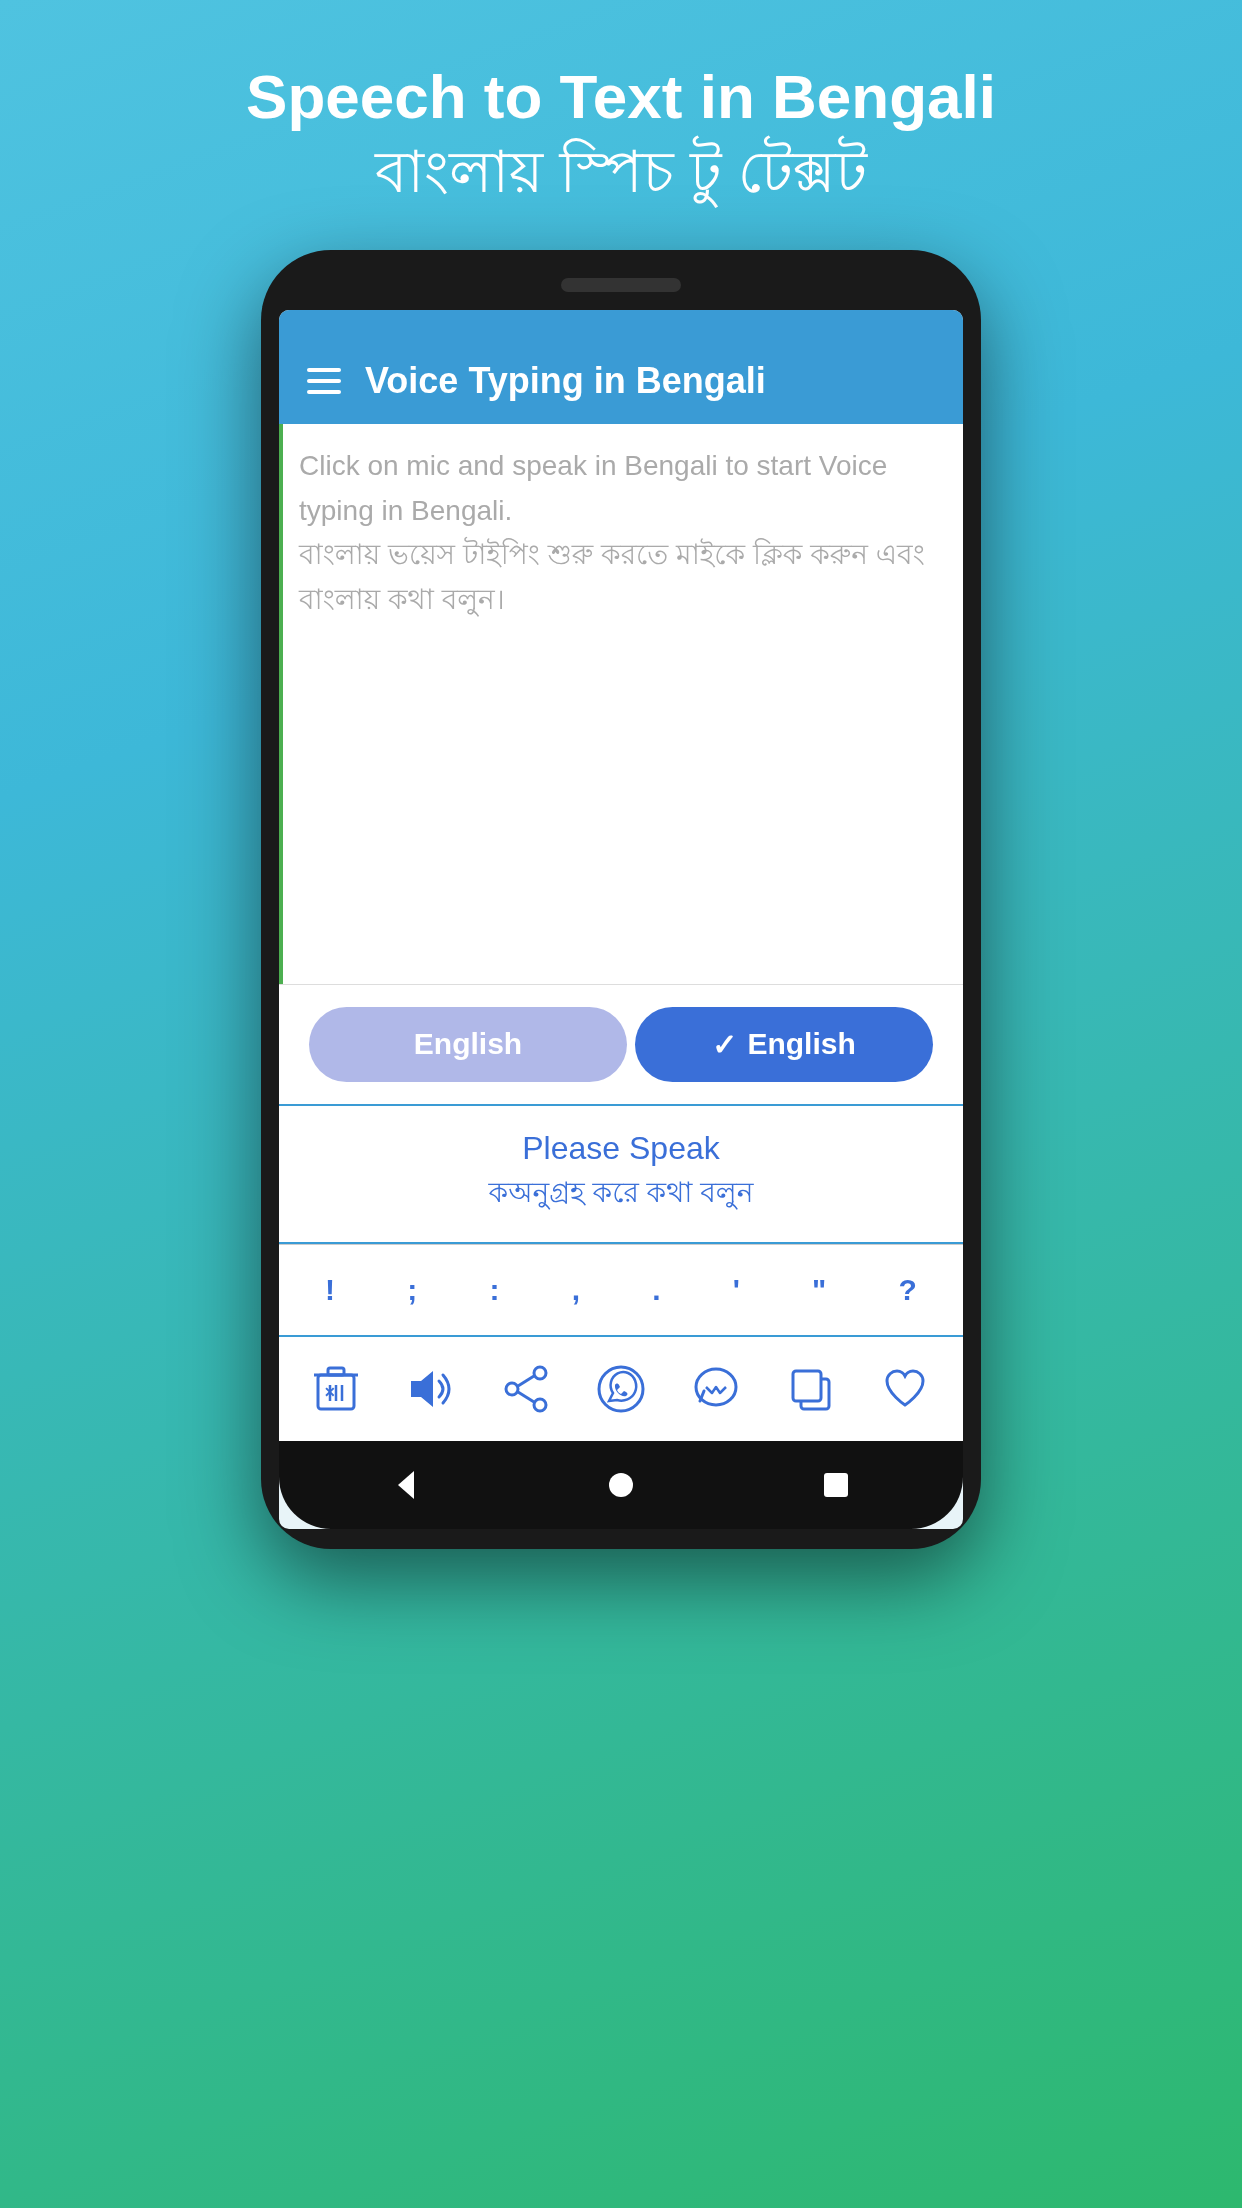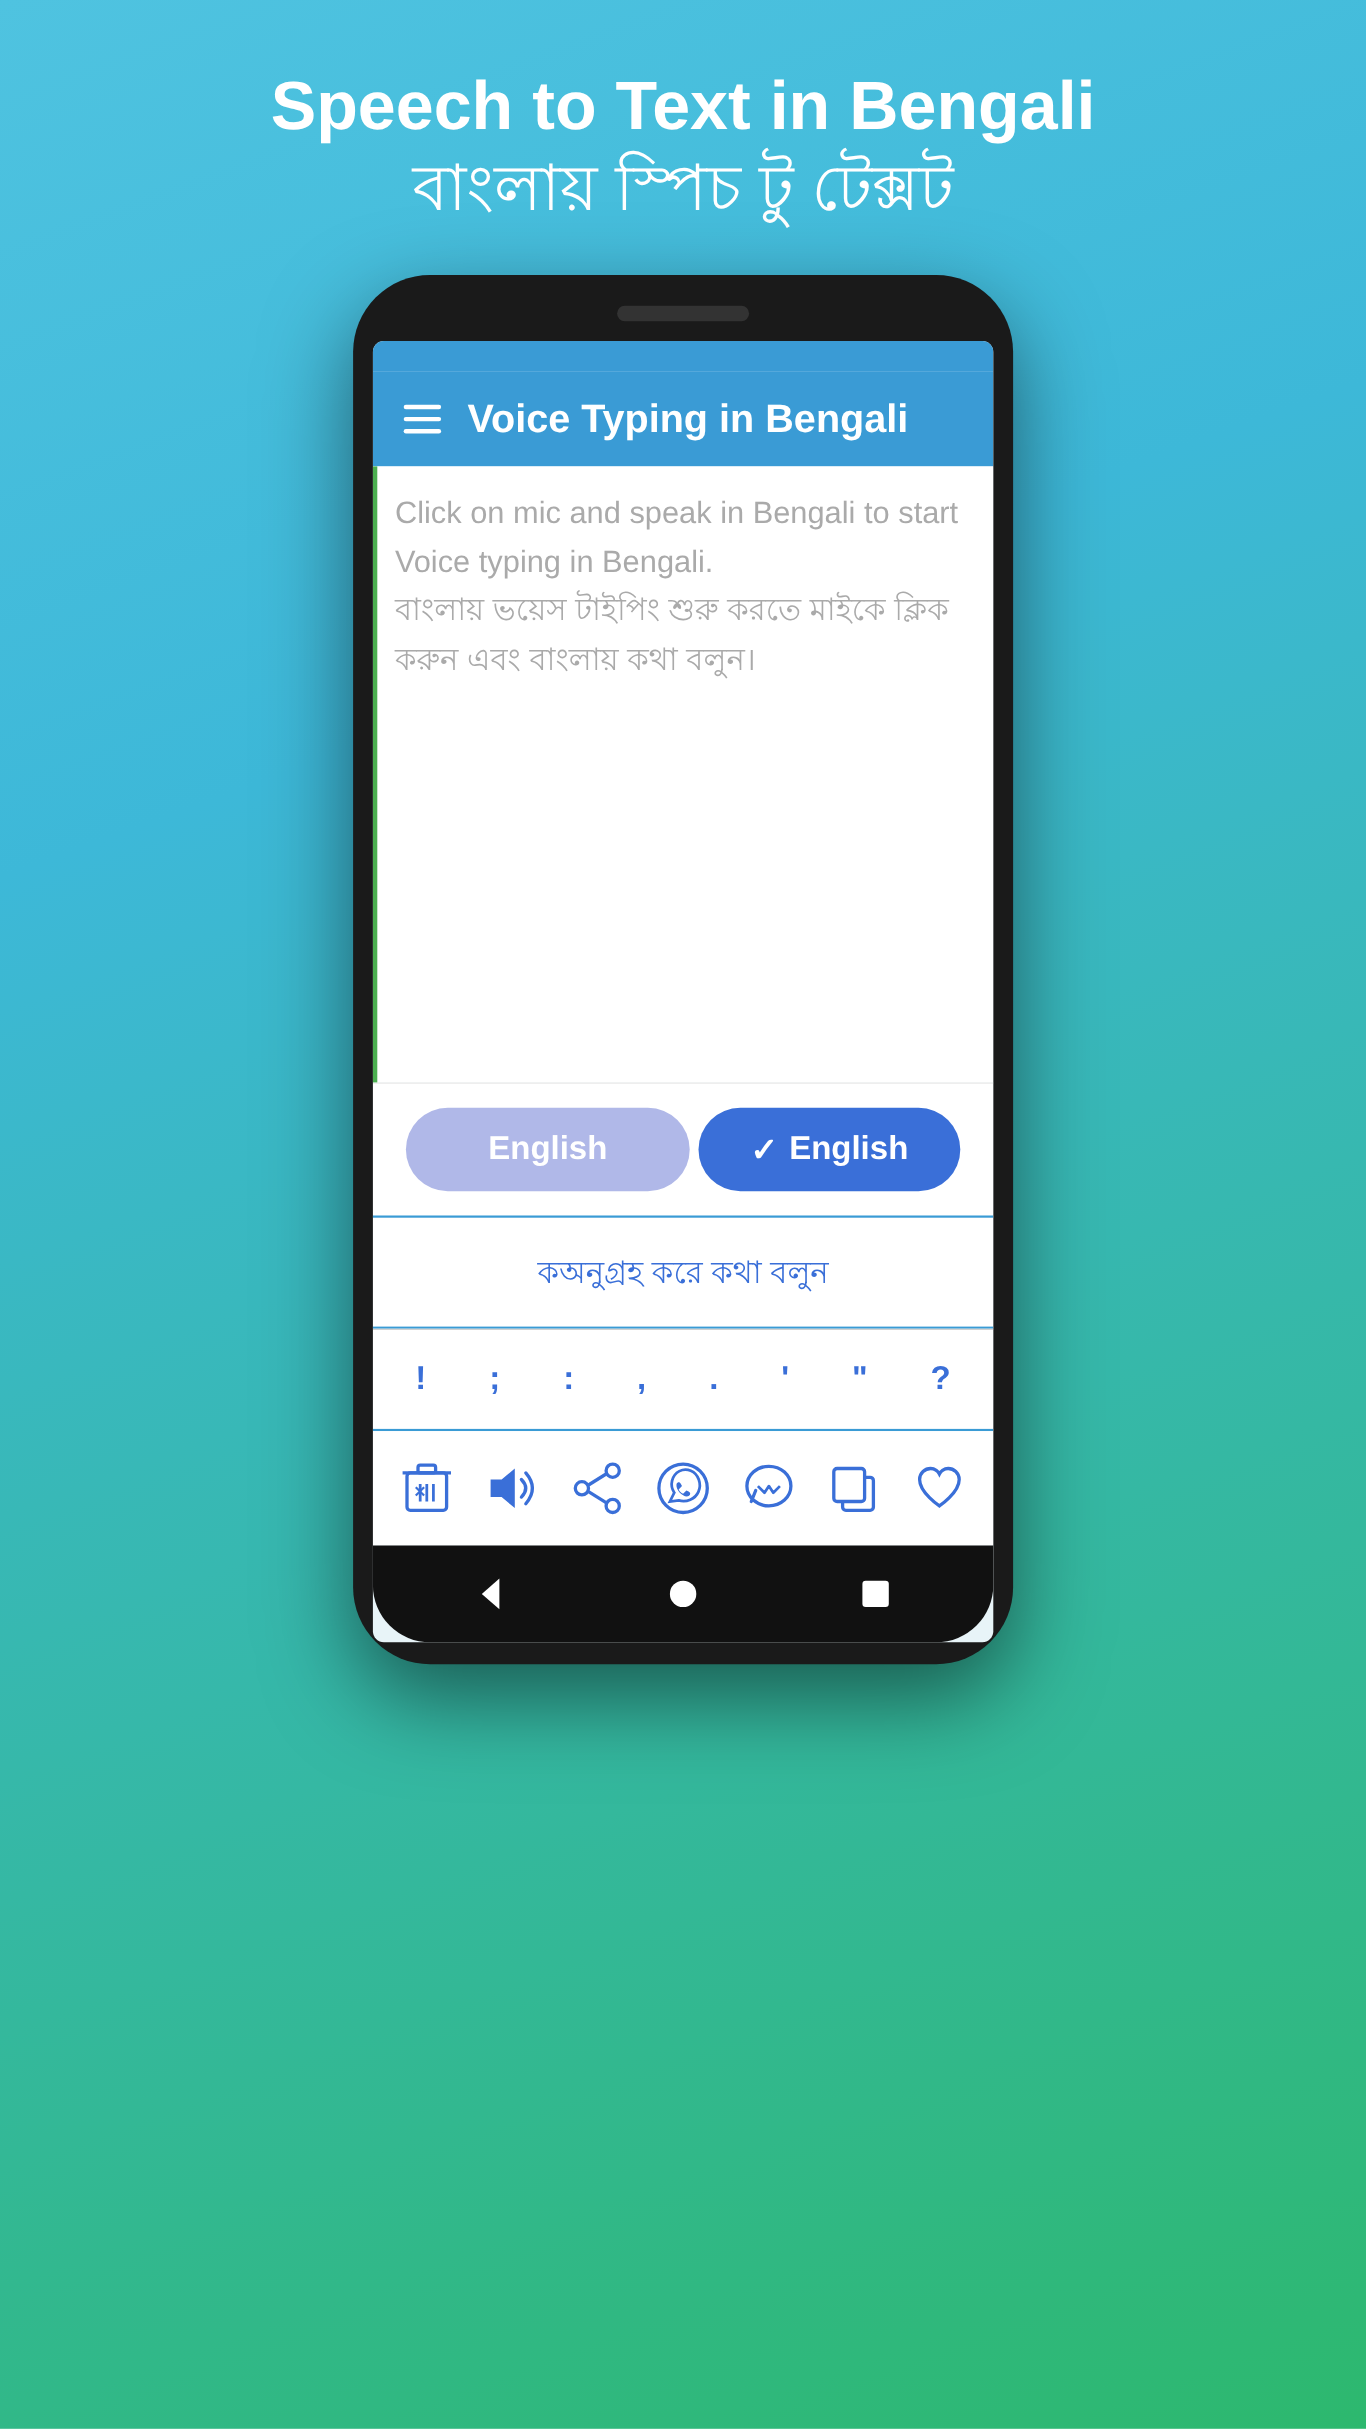--- a/index.html
+++ b/index.html
@@ -30,21 +30,21 @@
     }
 
     .page-title-bn {
       font-size: 58px;
       font-weight: normal;
       color: white;
       line-height: 1.3;
     }
 
     .phone-outer {
-      width: 600px;
+      width: 720px;
       background: #1a1a1a;
       border-radius: 70px;
       padding: 28px 18px 20px;
       box-shadow: 0 30px 80px rgba(0,0,0,0.5);
       position: relative;
     }
 
     .phone-speaker {
       width: 120px;
       height: 14px;
@@ -256,20 +256,21 @@
 
     <div class="language-buttons">
       <button class="btn-english">English</button>
       <button class="btn-bengali">
         <span>✓</span>
         <span>English</span>
       </button>
     </div>
 
     <div class="please-speak-section">
+      <div class="please-speak-en">Please Speak</div>
       <div class="please-speak-bn">কঅনুগ্রহ করে কথা বলুন</div>
     </div>
 
     <div class="punctuation-bar">
       <span class="punct-key">!</span>
       <span class="punct-key">;</span>
       <span class="punct-key">:</span>
       <span class="punct-key">,</span>
       <span class="punct-key">.</span>
       <span class="punct-key">'</span>

